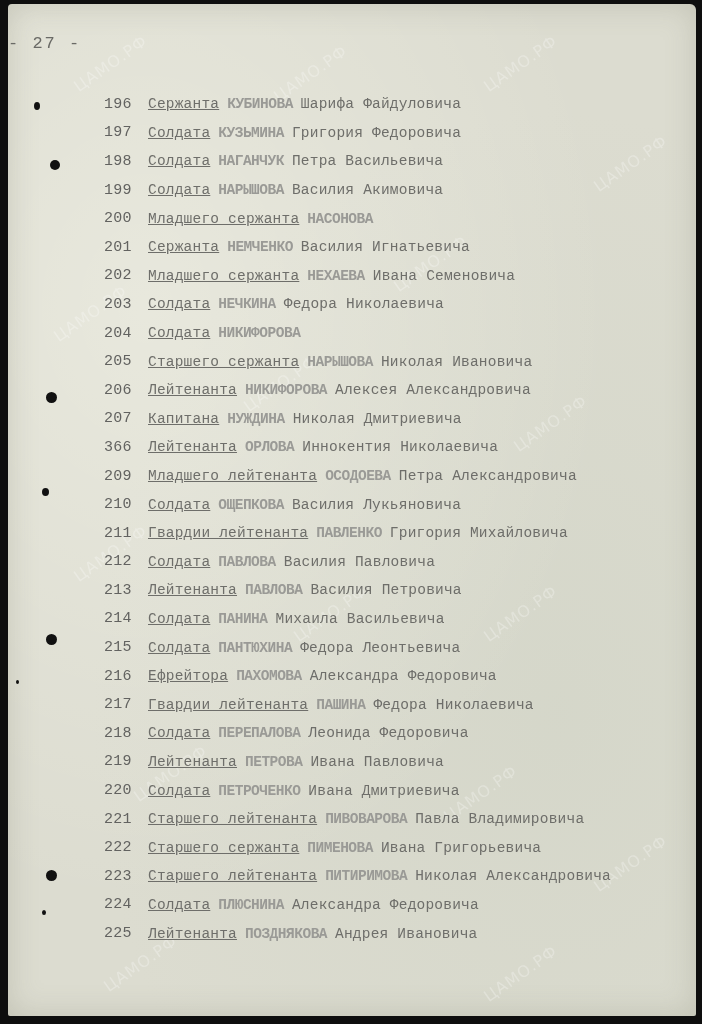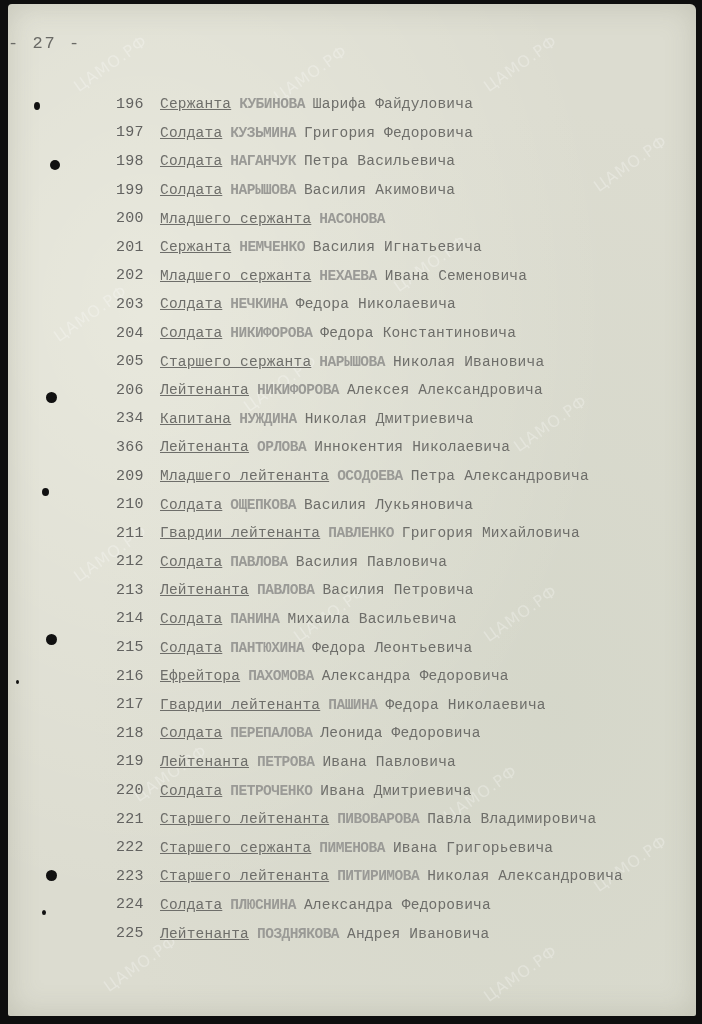--- a/index.html
+++ b/index.html
@@ -13,21 +13,21 @@
       background-image:
         radial-gradient(ellipse at 20% 30%, rgba(255,255,245,0.35), rgba(0,0,0,0) 60%),
         radial-gradient(ellipse at 80% 70%, rgba(200,205,190,0.35), rgba(0,0,0,0) 60%);
       border-radius: 4px 6px 2px 2px;
       box-shadow: inset 0 0 30px rgba(120,120,100,0.25);
     }
     .page-number {
       position: absolute; top: 30px; left: 0; width: 100%; text-align: left;
       color: #6a6a66; font-size: 17px; letter-spacing: 2px;
     }
-    .list { position: absolute; left: 108px; top: 86px; }
+    .list { position: absolute; left: 96px; top: 86px; }
     .row {
       height: 28.6px; display: flex; align-items: center; white-space: nowrap;
       color: #6e6e6a; font-size: 14.5px; letter-spacing: 0.2px;
     }
     .num { width: 44px; display: inline-block; font-size: 15px; color: #626260; }
     .rank { margin-right: 8px; text-decoration: underline; }
     .surname { margin-right: 8px; color: #9a9a96; letter-spacing: -0.5px; font-weight: bold; }
     .given { color: #6e6e6a; }
     .hole {
       position: absolute; background: #111; border-radius: 50%;
@@ -115,36 +115,35 @@
     <div class="row">
         <span class="num">203</span>
         <span class="rank">Солдата</span>
         <span class="surname">НЕЧКИНА</span>
         <span class="given">Федора Николаевича</span>
       </div>
     <div class="row">
         <span class="num">204</span>
         <span class="rank">Солдата</span>
         <span class="surname">НИКИФОРОВА</span>
-        <span class="given">Федора Константиновича</span>
       </div>
     <div class="row">
         <span class="num">205</span>
         <span class="rank">Старшего сержанта</span>
         <span class="surname">НАРЫШОВА</span>
         <span class="given">Николая Ивановича</span>
       </div>
     <div class="row">
         <span class="num">206</span>
         <span class="rank">Лейтенанта</span>
         <span class="surname">НИКИФОРОВА</span>
         <span class="given">Алексея Александровича</span>
       </div>
     <div class="row">
-        <span class="num">234</span>
+        <span class="num">207</span>
         <span class="rank">Капитана</span>
         <span class="surname">НУЖДИНА</span>
         <span class="given">Николая Дмитриевича</span>
       </div>
     <div class="row">
         <span class="num">366</span>
         <span class="rank">Лейтенанта</span>
         <span class="surname">ОРЛОВА</span>
         <span class="given">Иннокентия Николаевича</span>
       </div>

